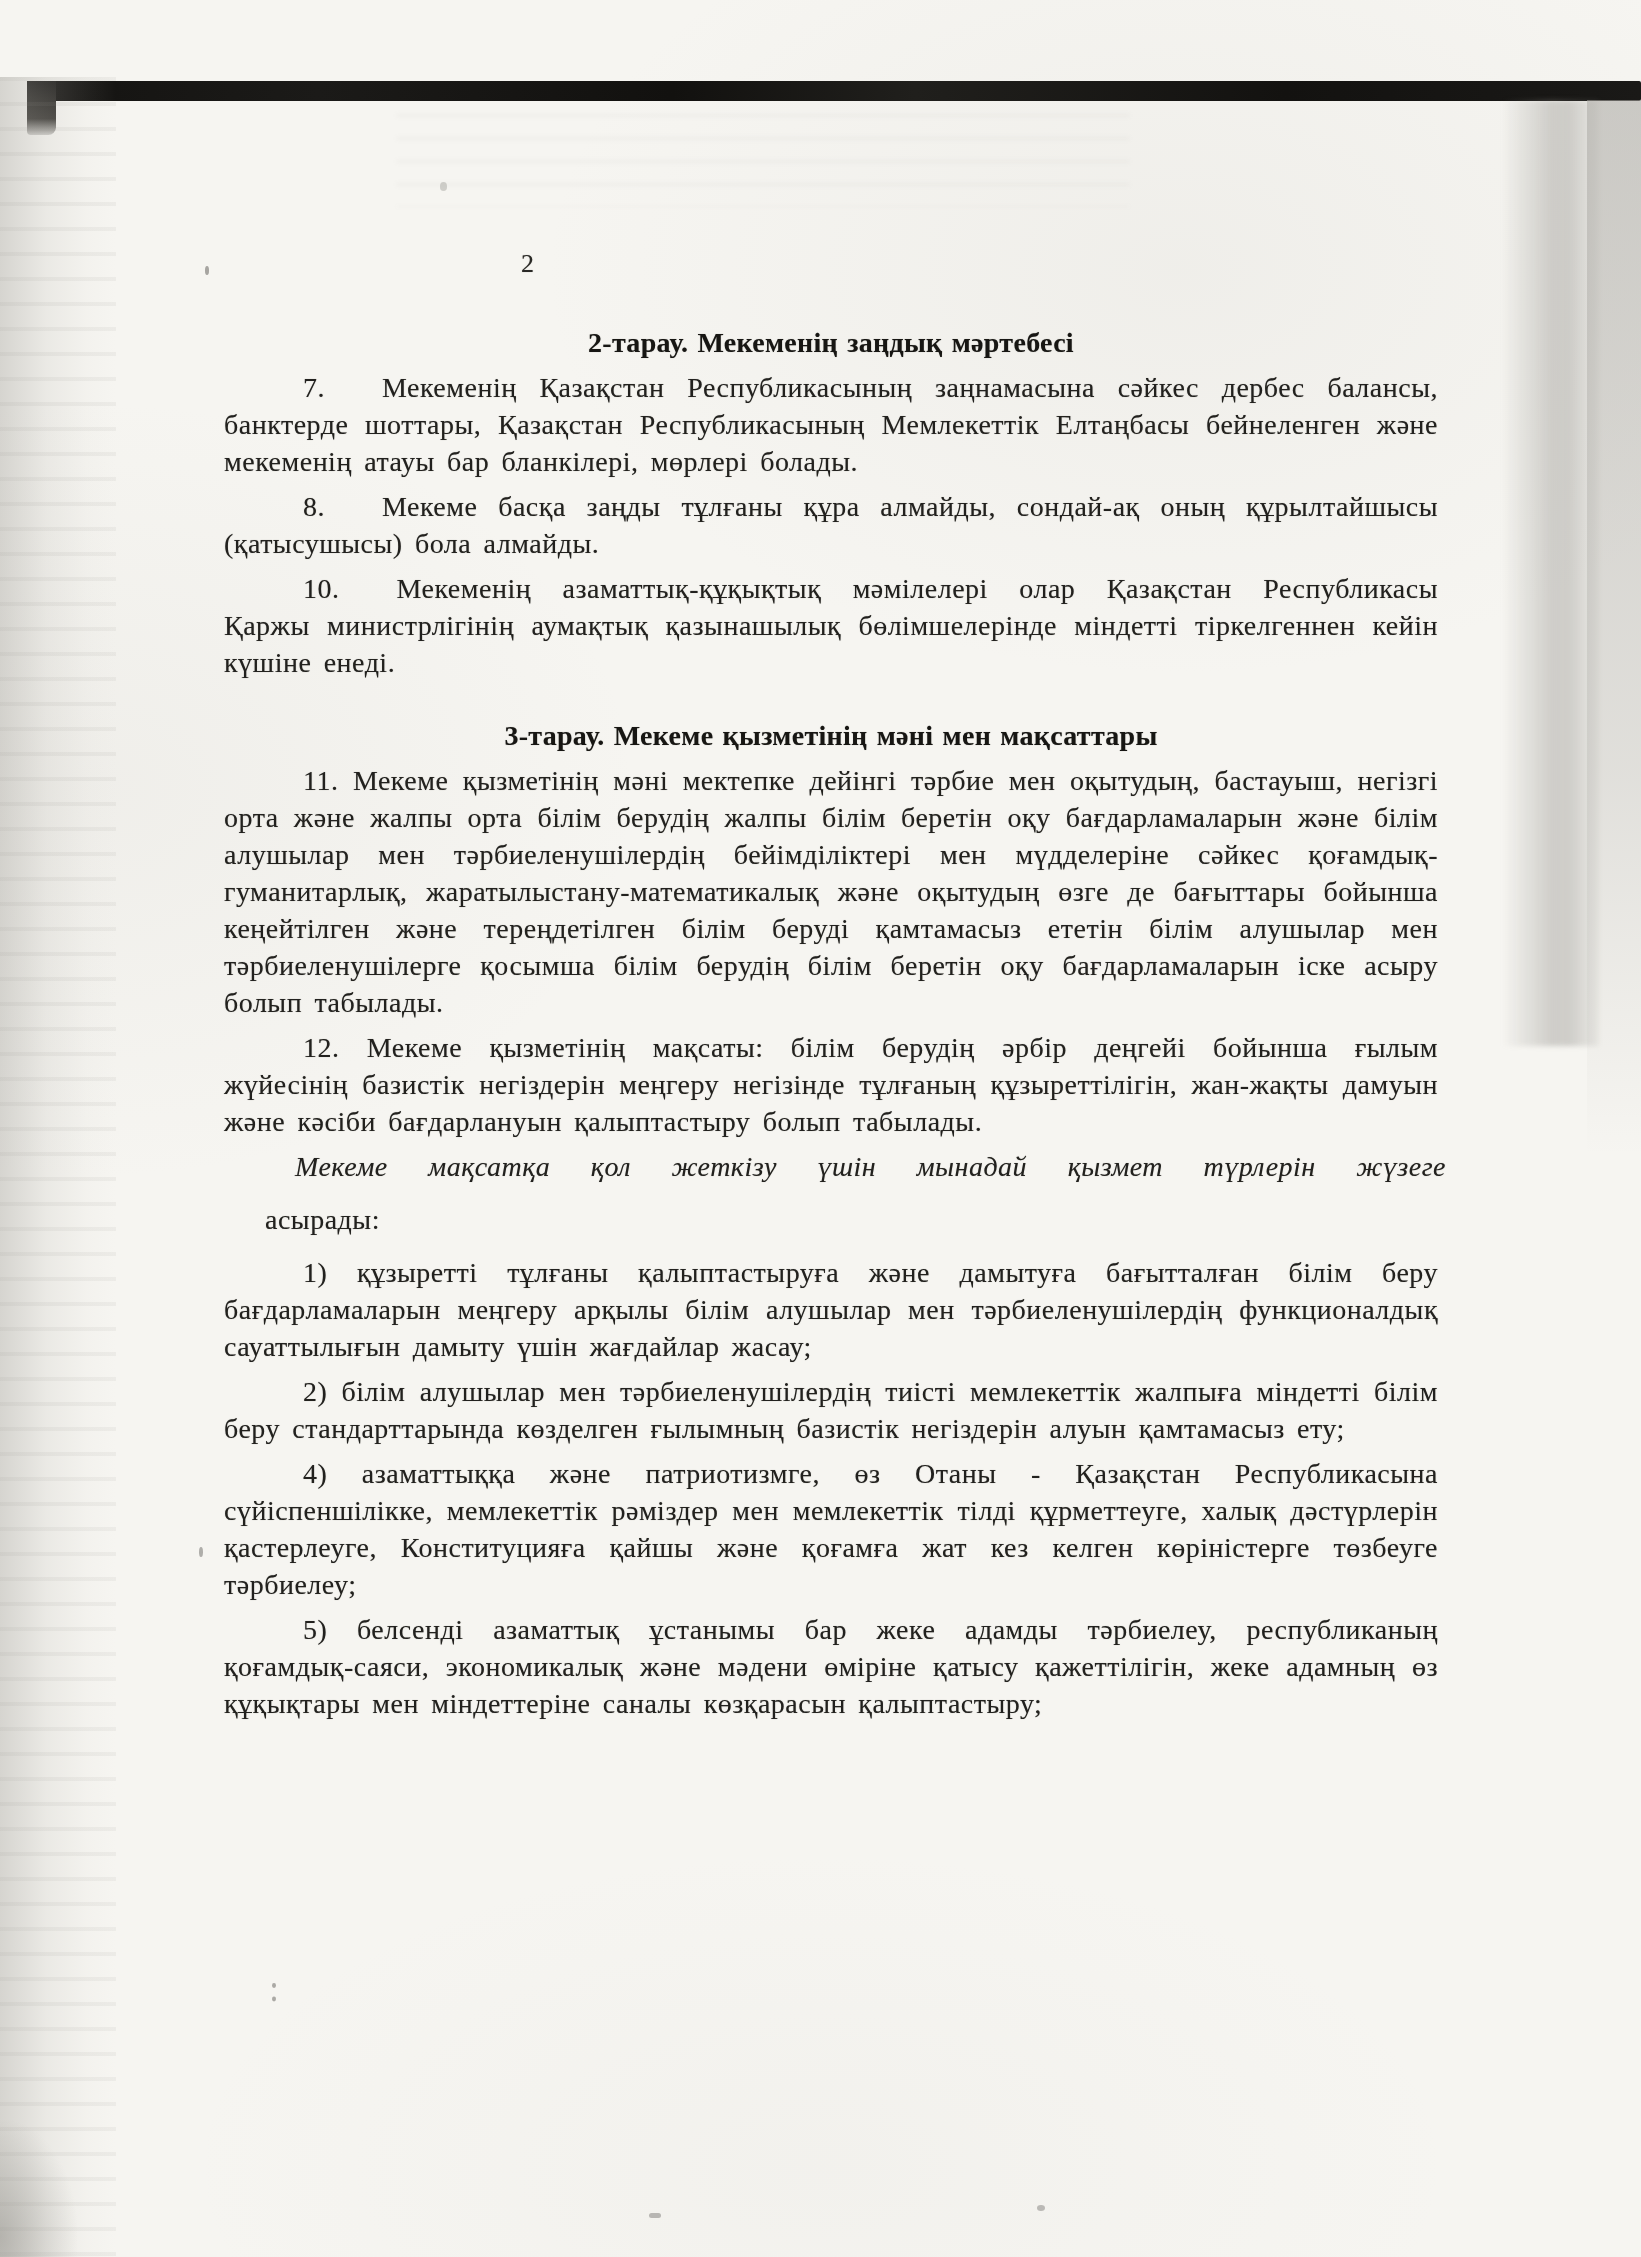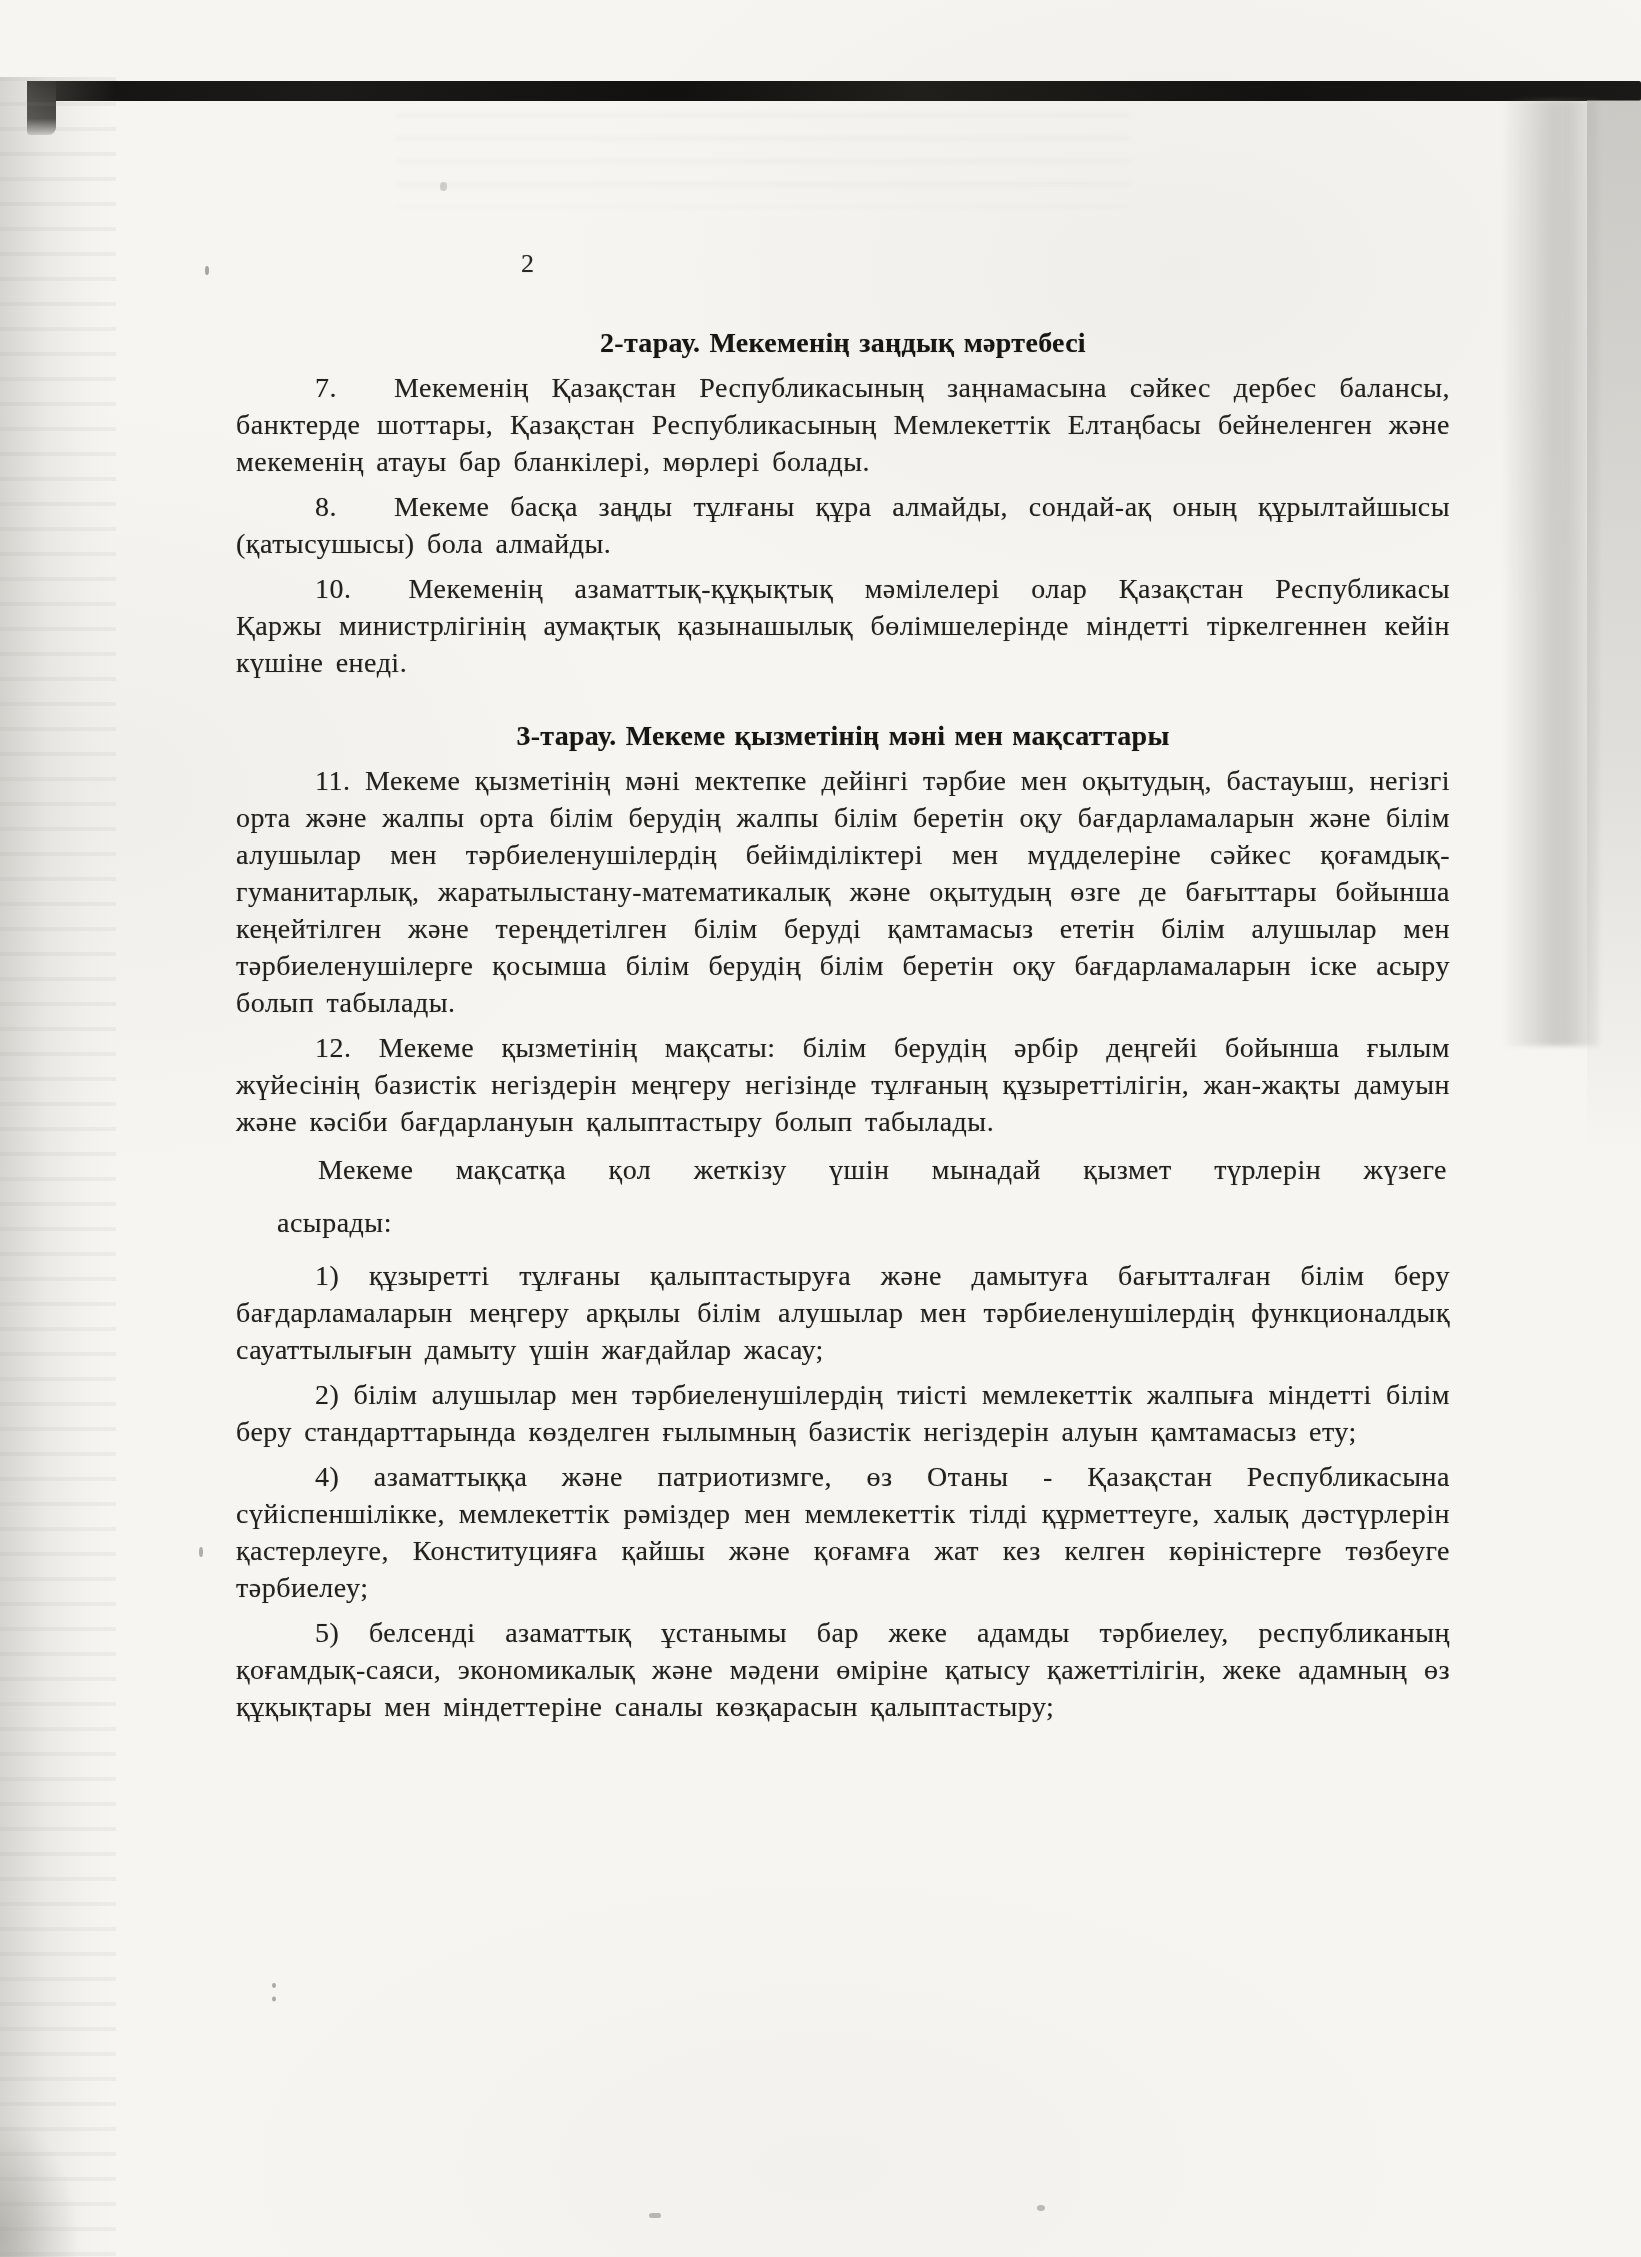--- a/index.html
+++ b/index.html
@@ -48,32 +48,32 @@
     position:absolute;left:396px;top:114px;width:734px;height:93px;pointer-events:none;opacity:0.55;
     background:repeating-linear-gradient(180deg, rgba(146,144,138,0.14) 0 2.9px, rgba(0,0,0,0) 2.9px 23px);
     filter:blur(1.9px);
   }
   .page-number{
     position:absolute;left:521px;top:249px;
     font-size:26px;color:#2a2926;letter-spacing:0.5px;
     text-shadow:0 0 1px rgba(42,41,38,0.4);
   }
   .textcol{
-    position:absolute;left:228px;top:324px;width:1230px;
+    position:absolute;left:216px;top:324px;width:1230px;
     font-size:28px;line-height:37px;color:#22211e;
     letter-spacing:0.5px;word-spacing:4.8px;
     text-shadow:0 0 1px rgba(34,33,30,0.35);
   }
   .chap-heading{
     text-align:center;font-weight:bold;color:#171613;
     letter-spacing:0.3px;word-spacing:1.9px;
   }
   .chap-heading.ch3{margin-top:36px;}
   .para{margin:8px;text-align:justify;text-indent:79px;}
-  .aim1{margin:11px;text-align:justify;text-align-last:justify;padding-left:33px;text-indent:46px;}
+  .aim1{margin:0;text-align:justify;text-align-last:justify;padding-left:33px;text-indent:46px;font-style:italic;}
   .aim2{margin:16px;padding-left:33px;}
   
   .art{position:absolute;pointer-events:none;border-radius:50%;}
   .art-dot-a{left:205px;top:266px;width:3.9px;height:8.7px;background:rgba(70,68,64,0.45);}
   .art-dot-b{left:199px;top:1547px;width:3.9px;height:9.7px;background:rgba(70,68,64,0.40);}
   .art-colon{left:272px;top:1983px;width:3.9px;height:4.8px;background:rgba(80,78,74,0.45);
              box-shadow:0 13.5px 0 rgba(80,78,74,0.45);}
   .art-speck-1{left:649px;top:2213px;width:11.6px;height:4.8px;background:rgba(95,93,89,0.40);border-radius:2.9px;}
   .art-speck-2{left:1037px;top:2205px;width:7.7px;height:5.8px;background:rgba(95,93,89,0.38);}
   .art-speck-3{left:440px;top:182px;width:6.8px;height:8.7px;background:rgba(120,118,112,0.30);}

